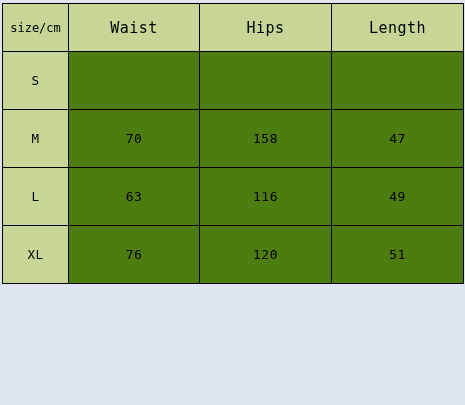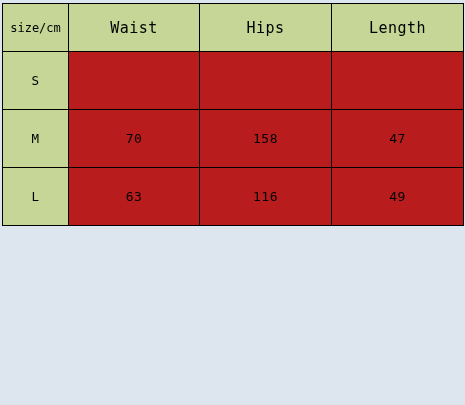--- a/index.html
+++ b/index.html
@@ -63,21 +63,21 @@
 
   
   table.size-chart tbody tr {
     height: 58px;
   }
   table.size-chart tbody td.size-cell {
     background: #c5d697;
     font-size: 12.5px;
   }
   table.size-chart tbody td.val-cell {
-    background: #b91c1c;
+    background: #4d7c0f;
     font-size: 13px;
   }
 </style>
 </head>
 <body>
 
 <div id="size-chart-wrap">
   <table class="size-chart">
     <colgroup>
       <col class="c-size">
@@ -105,15 +105,21 @@
         <td class="val-cell">70</td>
         <td class="val-cell">158</td>
         <td class="val-cell">47</td>
       </tr>
       <tr>
         <td class="size-cell">L</td>
         <td class="val-cell">63</td>
         <td class="val-cell">116</td>
         <td class="val-cell">49</td>
       </tr>
+      <tr>
+        <td class="size-cell">XL</td>
+        <td class="val-cell">76</td>
+        <td class="val-cell">120</td>
+        <td class="val-cell">51</td>
+      </tr>
     </tbody>
   </table>
 </div>
 
 </body></html>

